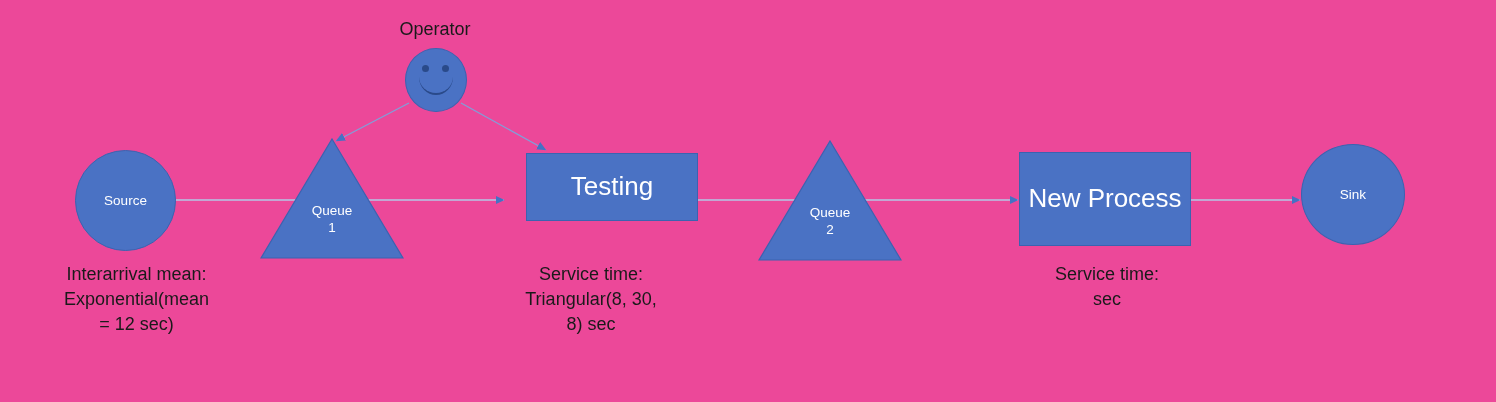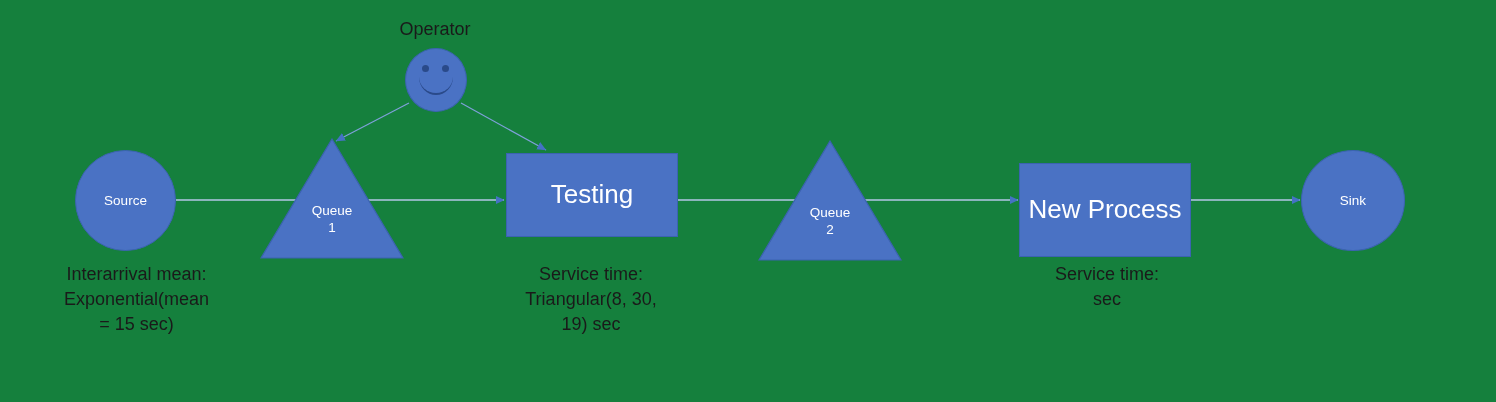--- a/index.html
+++ b/index.html
@@ -9,21 +9,21 @@
     background: #ffffff;
   }
   body {
     font-family: "Liberation Sans", sans-serif;
     -webkit-font-smoothing: antialiased;
   }
   #canvas {
     position: relative;
     width: 1496px;
     height: 402px;
-    background: #15803d;
+    background: #ec4899;
     overflow: hidden;
   }
   #wires {
     position: absolute;
     left: 0;
     top: 0;
     width: 1496px;
     height: 402px;
     pointer-events: none;
   }
@@ -156,57 +156,57 @@
     <span class="eye" style="left:36px; top:16px;"></span>
     <span class="smile"></span>
   </div>
 
   <div class="node circle-node" style="left:75px; top:150px; width:101px; height:101px;">
     <span class="node-label label-sm">Source</span>
   </div>
   <div class="caption" style="left:44px; top:262px; width:185px;">
     <div>Interarrival mean:</div>
     <div>Exponential(mean</div>
-    <div>= 15 sec)</div>
+    <div>= 12 sec)</div>
   </div>
 
   <div class="node tri-node" style="left:260px; top:138px; width:144px; height:121px;">
     <svg width="144" height="121" viewBox="0 0 144 121" xmlns="http://www.w3.org/2000/svg">
       <polygon points="72,1 143,120 1,120" fill="#4a72c4" stroke="#3b63b0" stroke-width="1.2"></polygon>
     </svg>
     <div class="tri-label" style="top:64px;">
       <div>Queue</div>
       <div>1</div>
     </div>
   </div>
 
-  <div class="node rect-node" style="left:506px; top:153px; width:172px; height:84px;">
+  <div class="node rect-node" style="left:526px; top:153px; width:172px; height:68px;">
     <span class="node-label label-lg">Testing</span>
   </div>
   <div class="caption" style="left:496px; top:262px; width:190px;">
     <div>Service time:</div>
     <div>Triangular(8, 30,</div>
-    <div>19) sec</div>
+    <div>8) sec</div>
   </div>
 
   <div class="node tri-node" style="left:758px; top:140px; width:144px; height:121px;">
     <svg width="144" height="121" viewBox="0 0 144 121" xmlns="http://www.w3.org/2000/svg">
       <polygon points="72,1 143,120 1,120" fill="#4a72c4" stroke="#3b63b0" stroke-width="1.2"></polygon>
     </svg>
     <div class="tri-label" style="top:64px;">
       <div>Queue</div>
       <div>2</div>
     </div>
   </div>
 
-  <div class="node rect-node" style="left:1019px; top:163px; width:172px; height:94px;">
+  <div class="node rect-node" style="left:1019px; top:152px; width:172px; height:94px;">
     <span class="node-label label-lg">New Process</span>
   </div>
   <div class="caption" style="left:1012px; top:262px; width:190px;">
     <div>Service time:</div>
     <div>sec</div>
   </div>
 
-  <div class="node circle-node" style="left:1301px; top:150px; width:104px; height:101px;">
+  <div class="node circle-node" style="left:1301px; top:144px; width:104px; height:101px;">
     <span class="node-label label-sm">Sink</span>
   </div>
 
 </div>
 
 </body></html>

